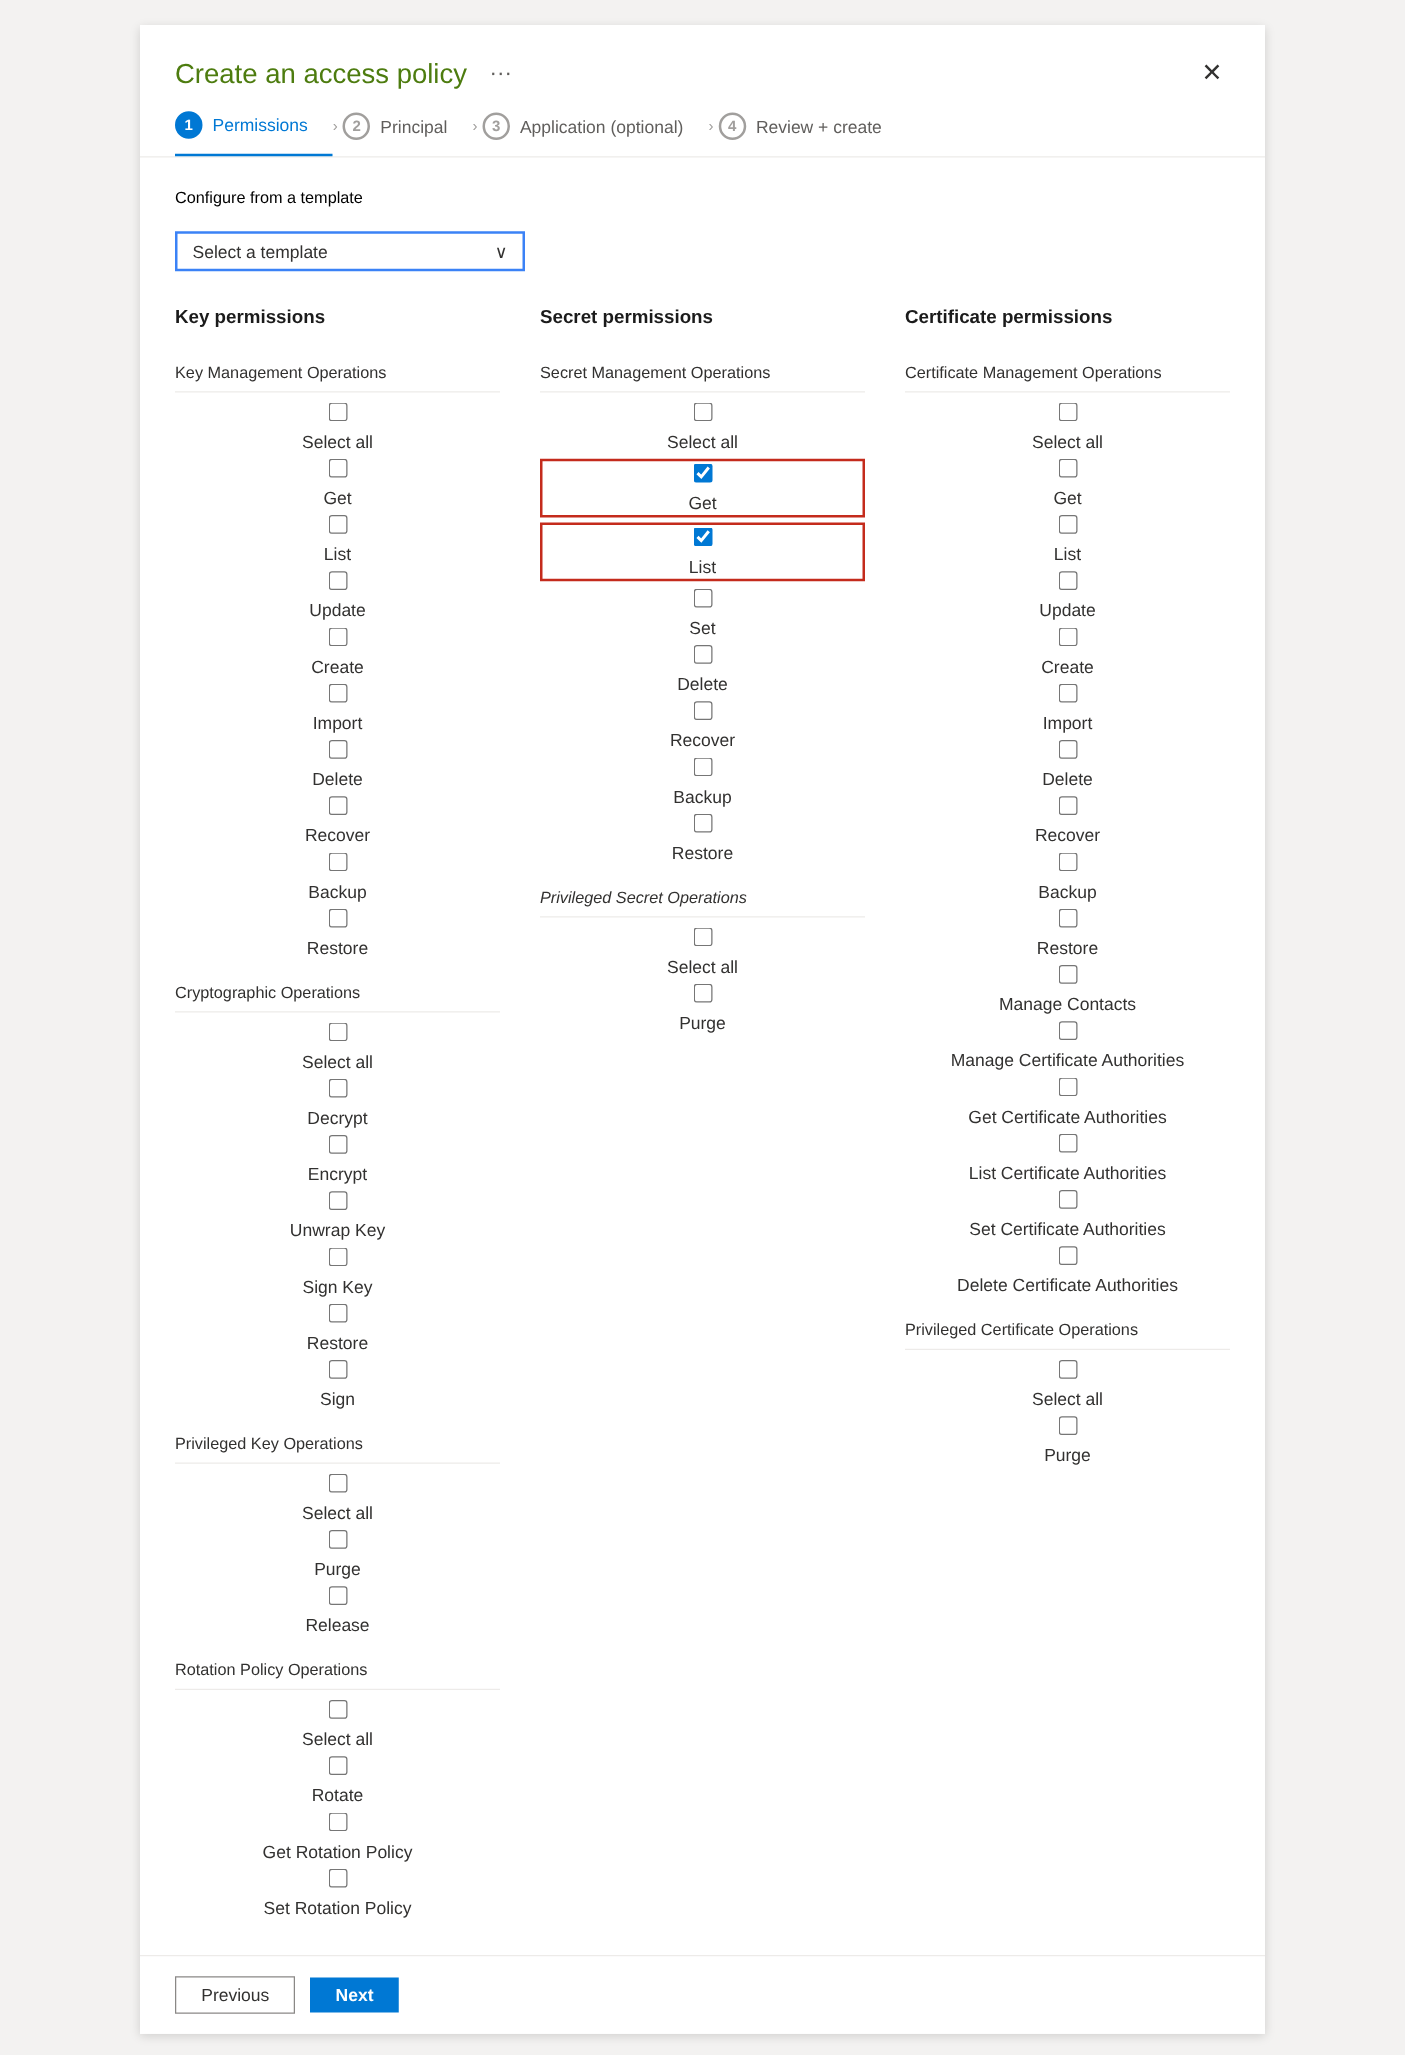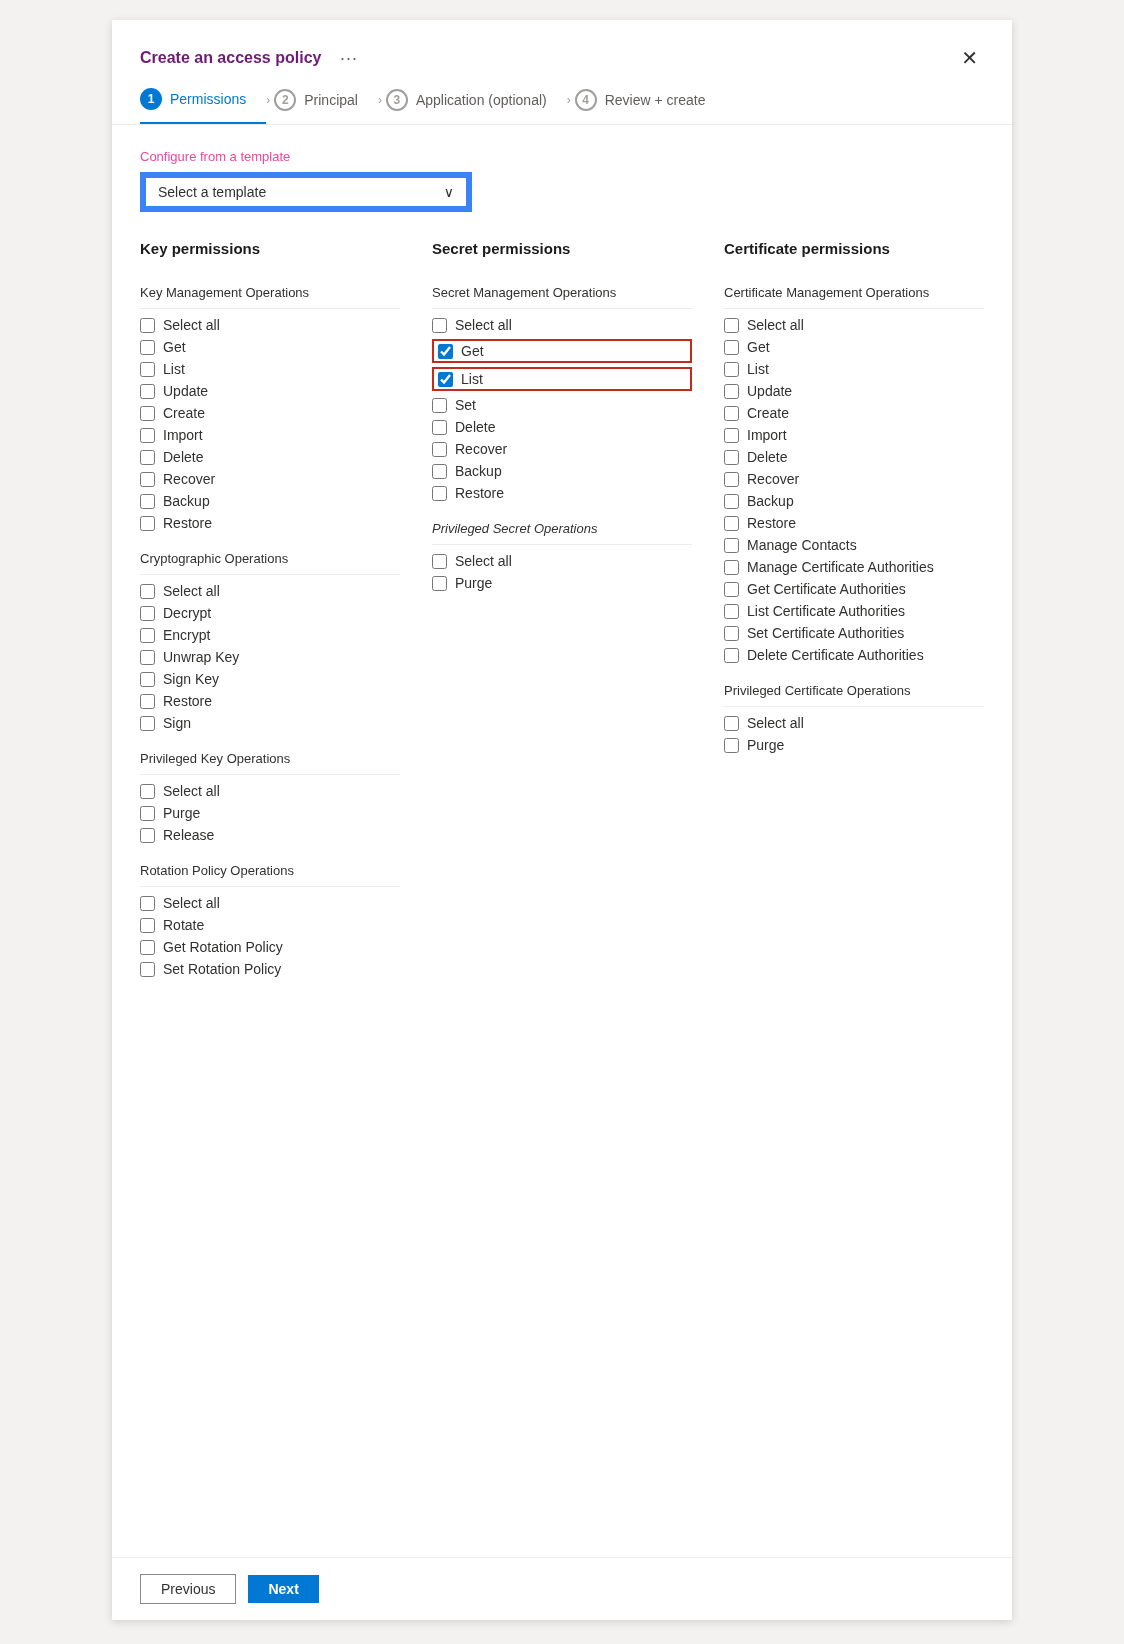--- a/index.html
+++ b/index.html
@@ -26,23 +26,23 @@
       padding: 24px 28px 0 28px;
       border-bottom: 1px solid #edebe9;
     }
     .panel-title-row {
       display: flex;
       align-items: center;
       justify-content: space-between;
       margin-bottom: 4px;
     }
     .panel-title {
-      font-size: 16px;
-      font-weight: 700;
-      color: #701a75;
+      font-size: 22px;
+      font-weight: 400;
+      color: #4d7c0f;
     }
     .panel-subtitle {
       font-size: 13px;
       color: #605e5c;
       margin-bottom: 16px;
     }
     .icon-btn {
       background: none;
       border: none;
       cursor: pointer;
@@ -106,30 +106,30 @@
     .panel-content {
       padding: 24px 28px;
       flex: 1;
       overflow-y: auto;
     }
     .template-section {
       margin-bottom: 28px;
     }
     .template-label {
       font-size: 13px;
-      color: #ec4899;
-      margin-bottom: 8px;
+      color: #000000;
+      margin-bottom: 20px;
     }
     .template-dropdown {
       display: flex;
       align-items: center;
       justify-content: space-between;
-      border: 6px solid #3b82f6;
+      border: 2px solid #3b82f6;
       padding: 6px 12px;
-      width: 332px;
+      width: 280px;
       cursor: pointer;
       background: #fff;
       color: #323130;
       font-size: 14px;
     }
     
     .permissions-grid {
       display: grid;
       grid-template-columns: 1fr 1fr 1fr;
       gap: 0 32px;
@@ -152,20 +152,21 @@
       border-top: 1px solid #edebe9;
       margin-bottom: 8px;
     }
     .checkbox-item {
       display: flex;
       align-items: center;
       gap: 8px;
       margin-bottom: 6px;
       font-size: 14px;
       color: #323130;
+      flex-direction: column;
     }
     .checkbox-item input[type="checkbox"] {
       width: 15px;
       height: 15px;
       cursor: pointer;
       accent-color: #0078d4;
       flex-shrink: 0;
     }
     .checkbox-label {
       font-size: 14px;

